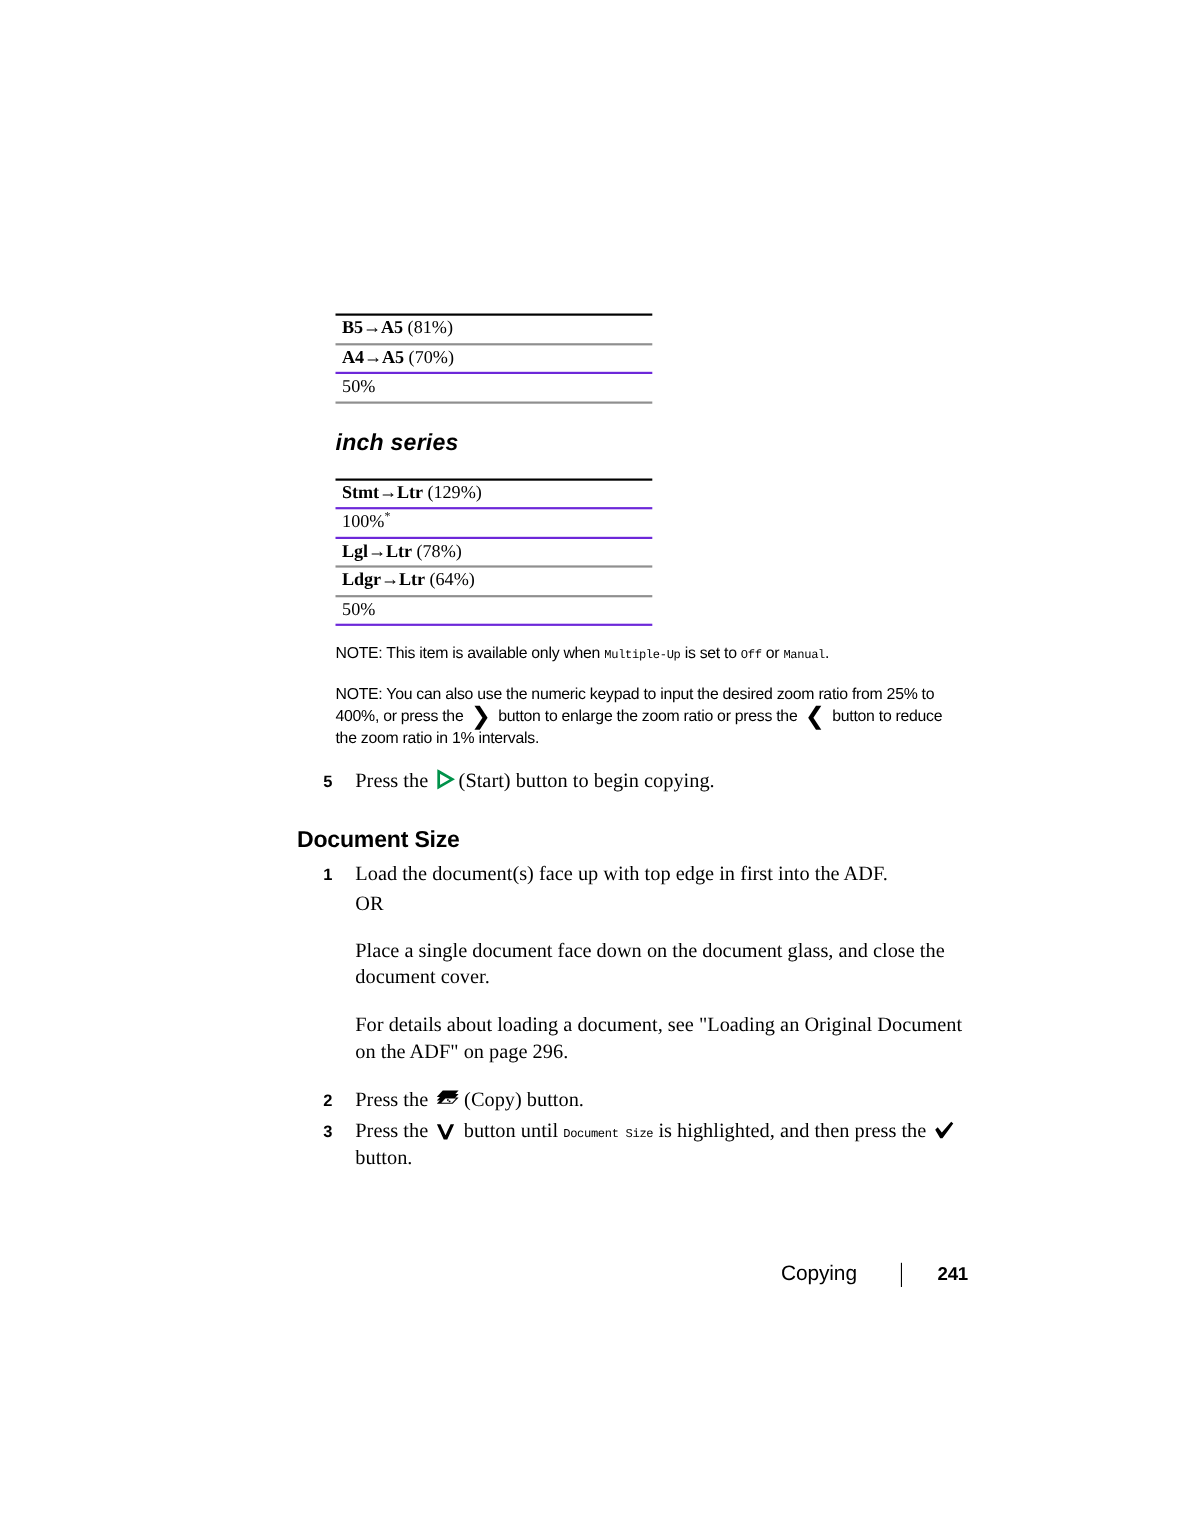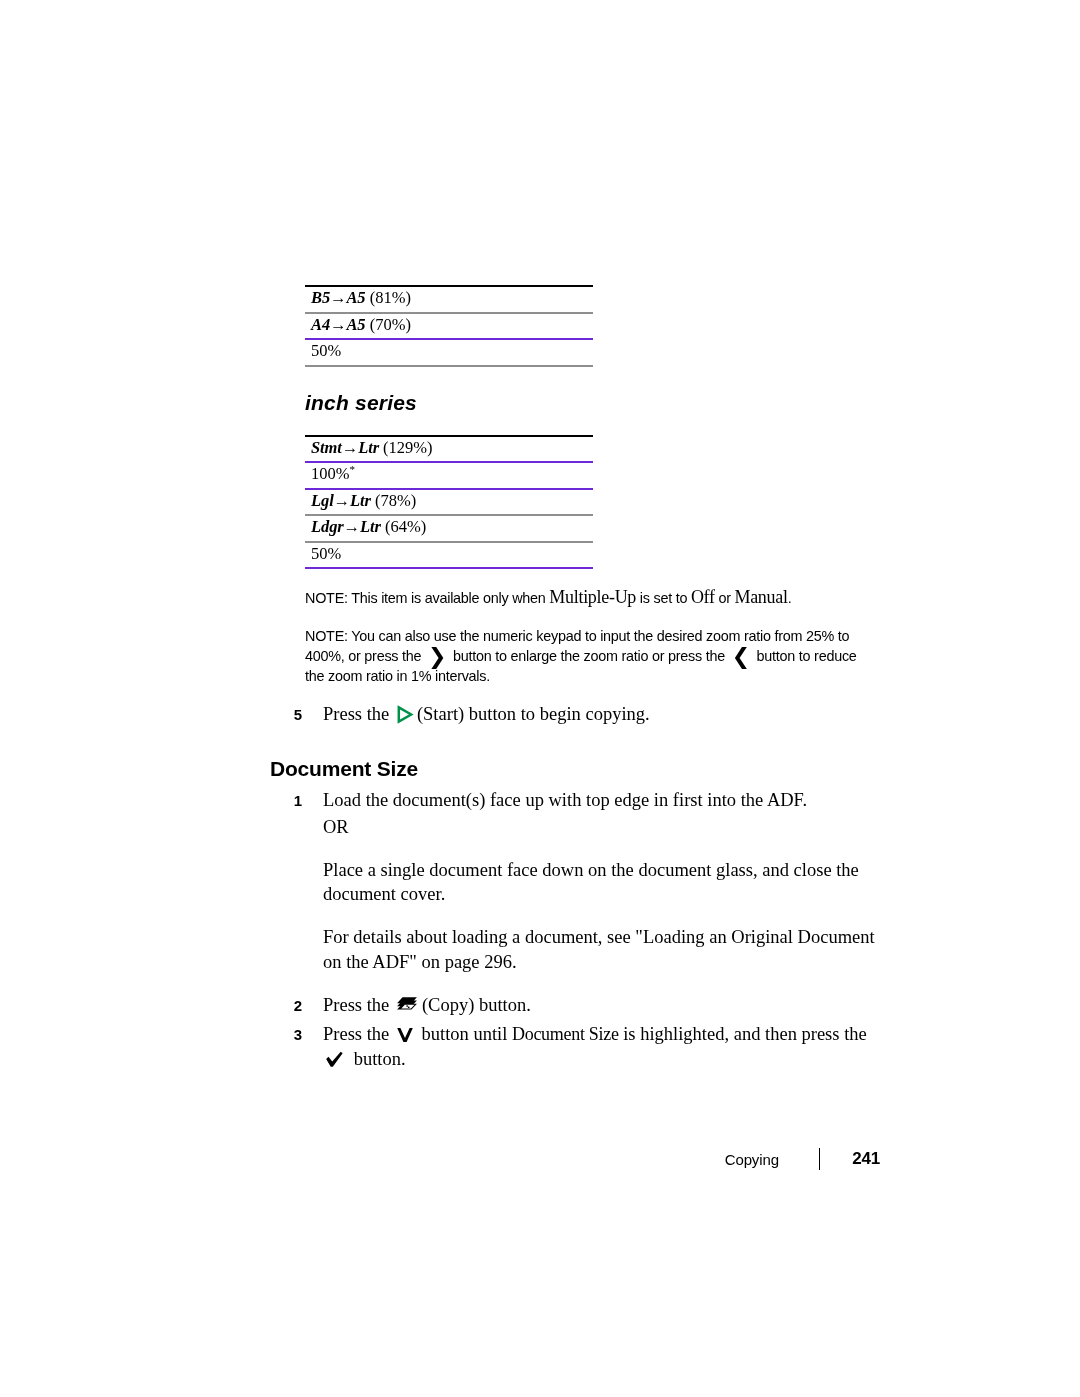--- a/index.html
+++ b/index.html
@@ -44,21 +44,21 @@
   .ratio-table td {
     padding: 1px 0 2px 6px;
     font-size: 16.5px;
     line-height: 1.15;
     vertical-align: middle;
     white-space: nowrap;
   }
   .ratio-table tr.rule-dark td { border-bottom: 2px solid #6d28d9; }
   .ratio-table tr.rule-gray td { border-bottom: 2px solid #8f8f8f; }
 
-  .rt-code { font-weight: bold; letter-spacing: -0.1px; font-style: italic; }
+  .rt-code { font-weight: bold; letter-spacing: -0.1px; }
   .rt-pct  { font-weight: normal; }
   .sup-star {
     font-size: 11px;
     vertical-align: super;
     line-height: 0;
   }
 
   
   .series-head {
     margin: 24px 0 20px 35px;
@@ -75,22 +75,22 @@
     width: 562px;
     font-family: "Liberation Sans", "DejaVu Sans", sans-serif;
     font-size: 14.4px;
     line-height: 1.38;
     letter-spacing: -0.25px;
   }
   .note.first { margin-top: 16px; }
   .note.second { margin-top: 17px; }
   .note b { font-weight: normal; }
   .mono {
-    font-family: Liberation Serif, serif;
-    font-size: 18px;
+    font-family: Liberation Mono, monospace;
+    font-size: 11px;
     letter-spacing: -0.3px;
     margin-top: 29px;
   }
 
   .chev {
     display: inline-block;
     font-family: "DejaVu Sans", sans-serif;
     font-weight: bold;
     font-size: 22px;
     line-height: 0;
@@ -185,21 +185,21 @@
     font-family: "Liberation Sans", "DejaVu Sans", sans-serif;
   }
   .footer-inner {
     position: absolute;
     right: 0;
     top: 0;
     display: flex;
     align-items: center;
   }
   .footer-label {
-    font-size: 15px;
+    font-size: 19px;
     letter-spacing: -0.1px;
     color: #000;
   }
   .footer-sep {
     width: 1px;
     height: 22px;
     background: #000;
     margin: 0 26px 0 40px;
   }
   .footer-page {

